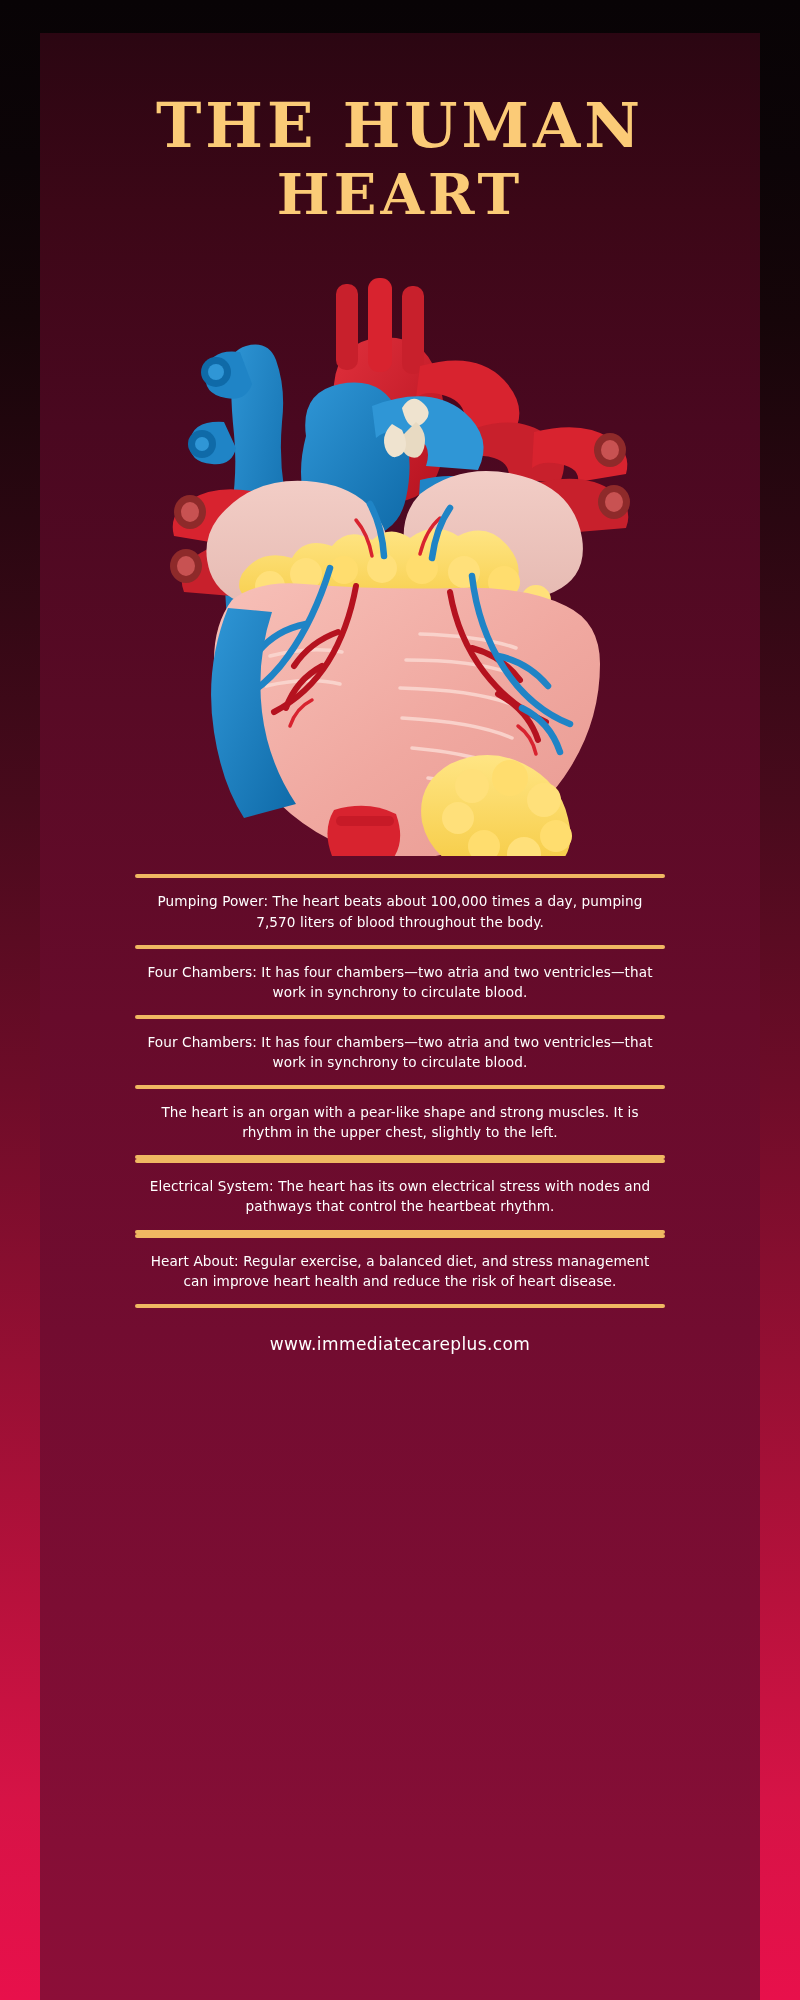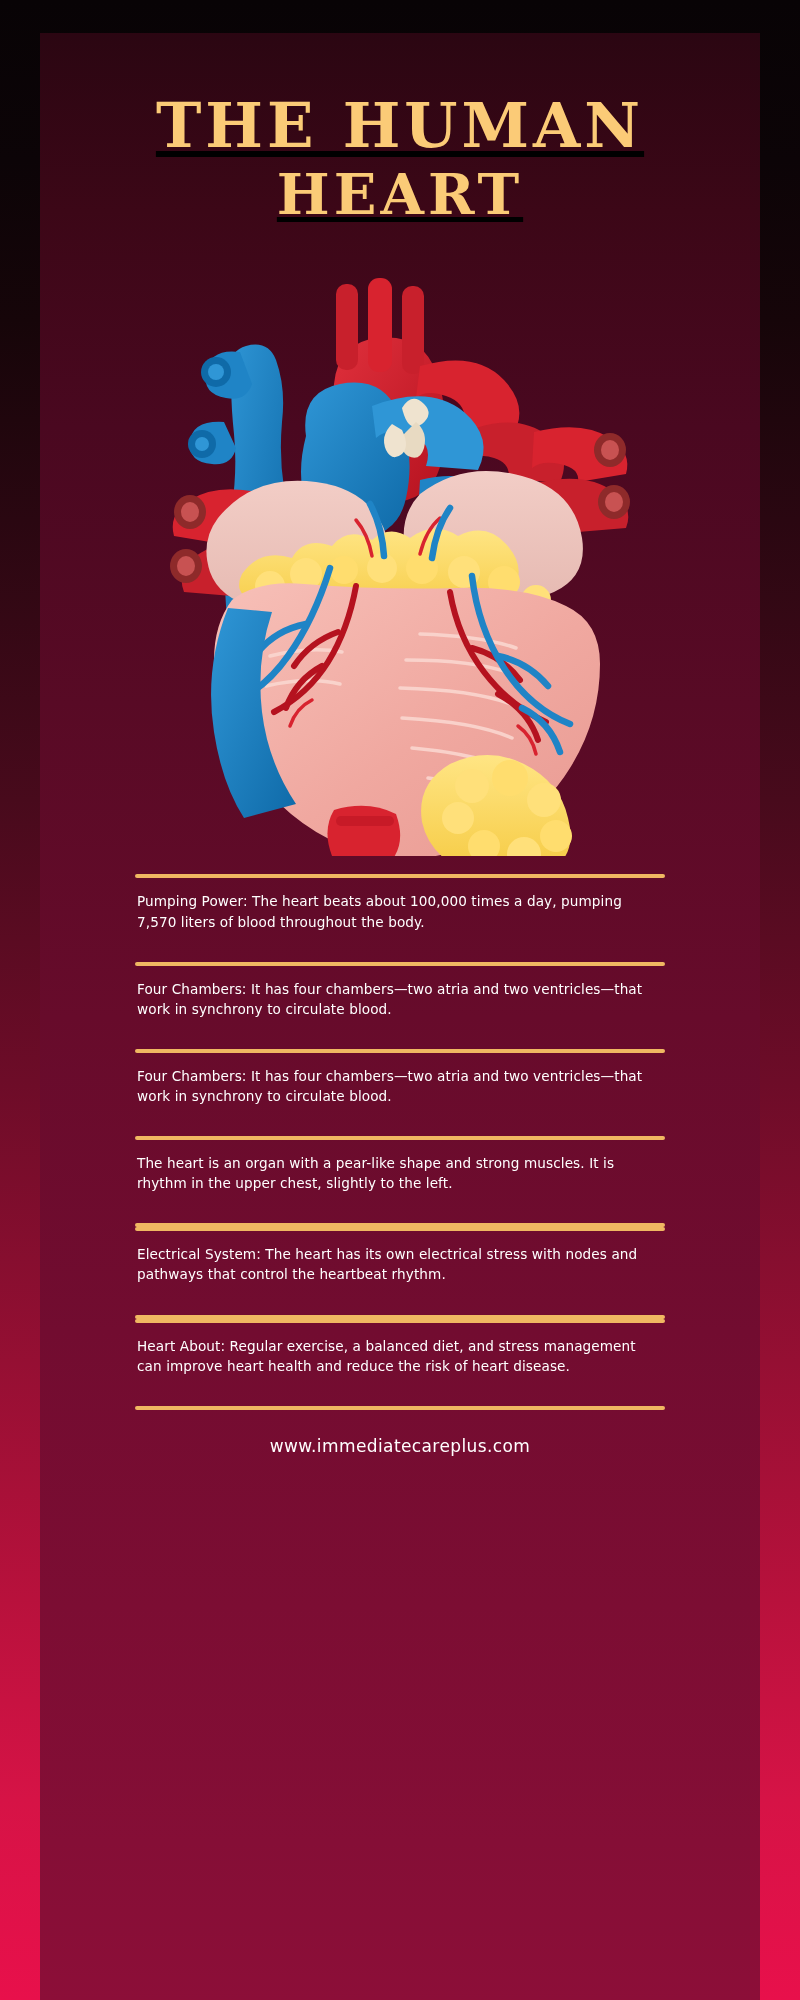--- a/index.html
+++ b/index.html
@@ -39,21 +39,21 @@
       #580a25  34%,
       #670b2b  50%,
       #720c30  66%,
       #7c0d33  80%,
       #850e36  92%,
       #8c0e38 100%);
     overflow:hidden;
   }
 
   
-  .title-block { padding-top:62px; text-align:center;text-decoration:underline; }
+  .title-block { padding-top:62px; text-align:center; }
   .title-line1 {
     font-family:"DejaVu Serif", serif;
     font-weight:bold;
     font-size:61px;
     letter-spacing:4px;
     color:#fbcb77;
     line-height:1.0;
   }
   .title-line2 {
     font-family:"DejaVu Serif", serif;
@@ -83,21 +83,22 @@
     height:4px;
     background:#f0b862;
     border-radius:2px;
     width:100%;
   }
   .fact {
     color:#ffffff;
     font-family:"DejaVu Sans", sans-serif;
     font-size:13.6px;
     line-height:1.48;
-    padding:13px 2px 30px 2px;
+    text-align:center;
+    padding:13px 2px 13px 2px;
     letter-spacing:0.1px;
   }
 
   
   #footer {
     margin-top:26px;
     text-align:center;
     color:#ffffff;
     font-family:"DejaVu Sans", sans-serif;
     font-weight:normal;

